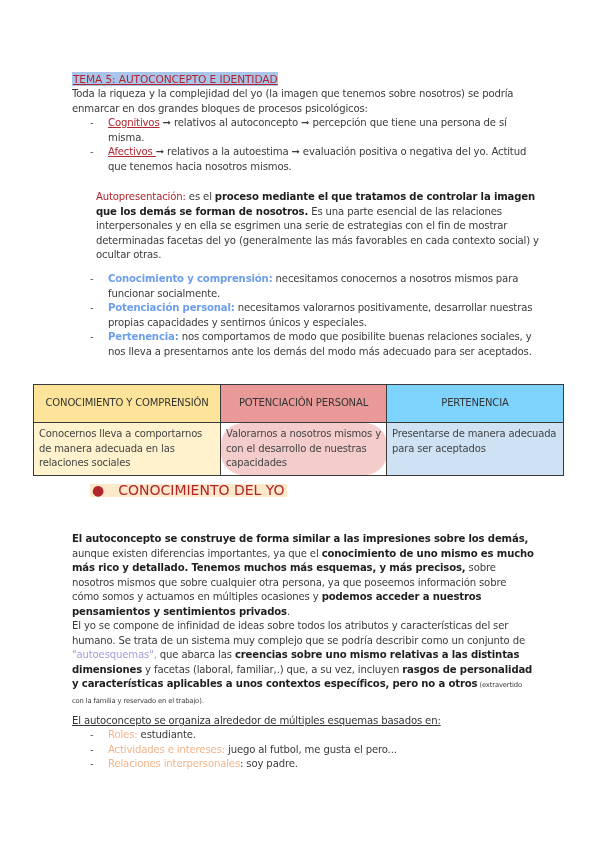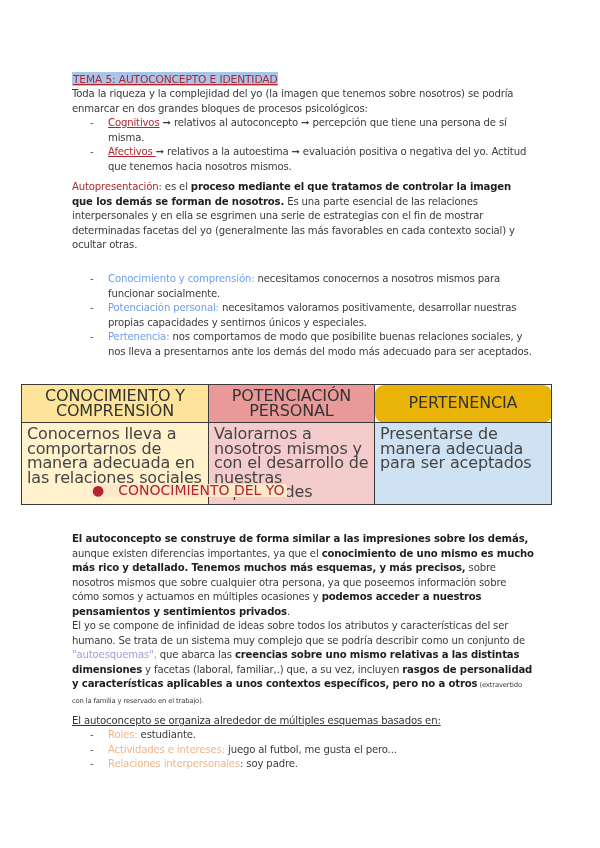--- a/index.html
+++ b/index.html
@@ -9,33 +9,33 @@
   .txt { font-size: 10.1px; line-height: 14.6px; letter-spacing: -0.15px; }
   .block { position: absolute; left: 72px; width: 462px; }
   .b { color: #1f1f1f; font-weight: 600; }
   .title { position: absolute; left: 72px; top: 72px; font-size: 10.6px; line-height: 14px;
            color: #b0252e; text-decoration: underline; background: #a9c6ea; padding: 0 1px; letter-spacing: -0.1px; }
   .list { position: absolute; left: 72px; width: 462px; margin: 0; padding: 0; list-style: none; }
   .list li { position: relative; padding-left: 36px; }
   .list li .dash { position: absolute; left: 18px; top: 0; color: #555; }
   .red-u { color: #b0252e; text-decoration: underline; }
   .red { color: #b0252e; }
-  .blue { color: #6d9eeb; }
+  .blue { color: #6d9eeb; font-weight: bold; }
   .lilac { color: #a79bd8; }
   .orange { color: #f2b58a; }
   .small { font-size: 6.8px; }
-  table.cmp { position: absolute; left: 21px; top: 384px; width: 531px; border-collapse: collapse;
-              font-size: 16px; line-height: 14.5px; letter-spacing: -0.15px; }
+  table.cmp { position: absolute; left: 33px; top: 384px; width: 531px; border-collapse: collapse;
+              font-size: 10px; line-height: 14.5px; letter-spacing: -0.15px; }
   table.cmp td { border: 1.5px solid #3a3a3a; vertical-align: top; padding: 4px 5px; color: #444; }
   table.cmp tr.head td { text-align: center; height: 29px; vertical-align: middle; color: #333; }
   .h1 { background: #fde49a; }
   .h2 { background: #ea9999; }
-  .h3 { background: #eab308; border-radius: 9px; }
+  .h3 { background: #7dd3fc; }
   .c1 { background: #fff2cc; }
-  .c2 { background: #f4cccc; }
+  .c2 { background: #f4cccc; border-radius: 22px; }
   .c3 { background: #cfe2f3; margin-top: 8px; }
   .section { position: absolute; left: 90px; top: 484px; font-size: 14px; line-height: 13px;
              color: #b0252e; background: #fde9c9; padding: 0 2px; }
   .section .dot { color: #b0252e; margin-right: 14px; }
   .ul { text-decoration: underline; }
 </style>
 </head>
 <body>
 
 <div class="page">
@@ -48,21 +48,21 @@
     <li>
       <span class="dash">-</span>
       <span class="red-u">Cognitivos</span><span> ➞  relativos al autoconcepto ➞  percepción que tiene una persona de sí misma.</span>
     </li>
     <li>
       <span class="dash">-</span>
       <span class="red-u">Afectivos </span><span>➞ relativos a la autoestima ➞  evaluación positiva o negativa del yo. Actitud que tenemos hacia nosotros mismos.</span>
     </li>
   </ul>
 
-  <div class="block txt" style="top:180px;">
+  <div class="block txt" style="top:190px;margin-left:24px;">
     <span class="red">Autopresentación:</span><span> es el </span><span class="b">proceso mediante el que tratamos de controlar la imagen que los demás se forman de nosotros.</span><span> Es una parte esencial de las relaciones interpersonales y en ella se esgrimen una serie de estrategias con el fin de mostrar determinadas facetas del yo (generalmente las más favorables en cada contexto social) y ocultar otras.</span>
   </div>
 
 
   <ul class="list txt" style="top:272px;">
     <li>
       <span class="dash">-</span>
       <span class="blue">Conocimiento y comprensión:</span><span> necesitamos conocernos a nosotros mismos para funcionar socialmente.</span>
     </li>
     <li>

